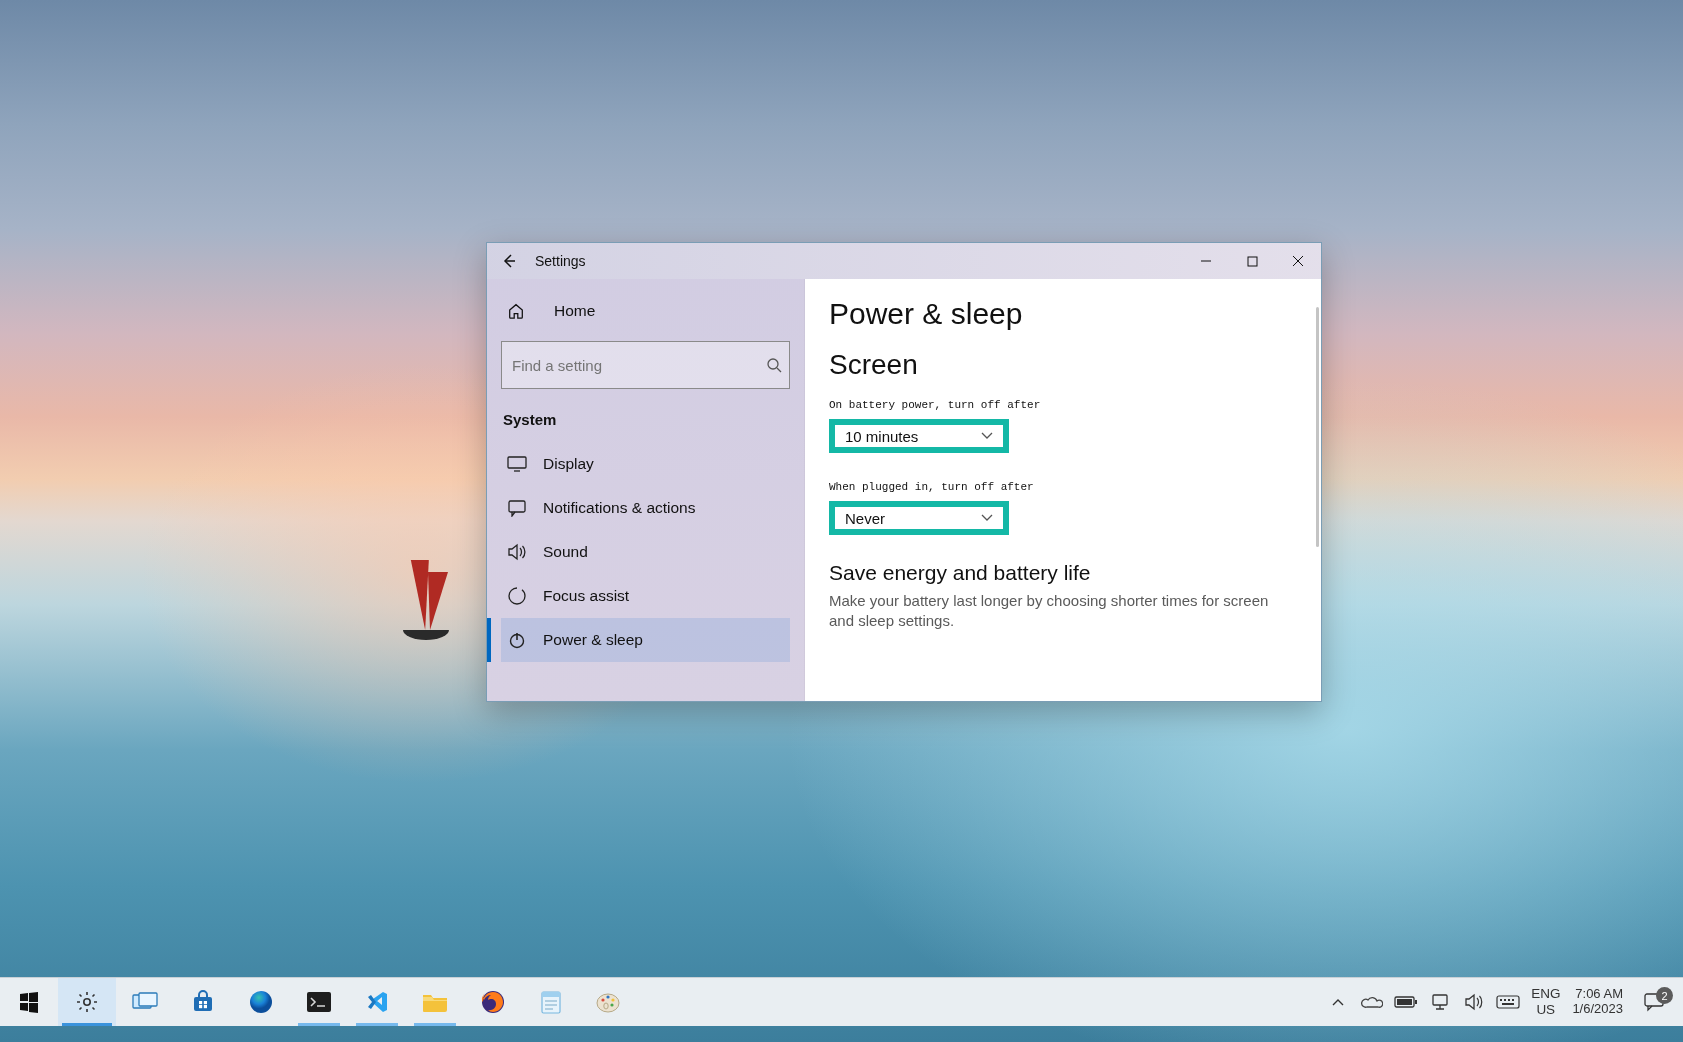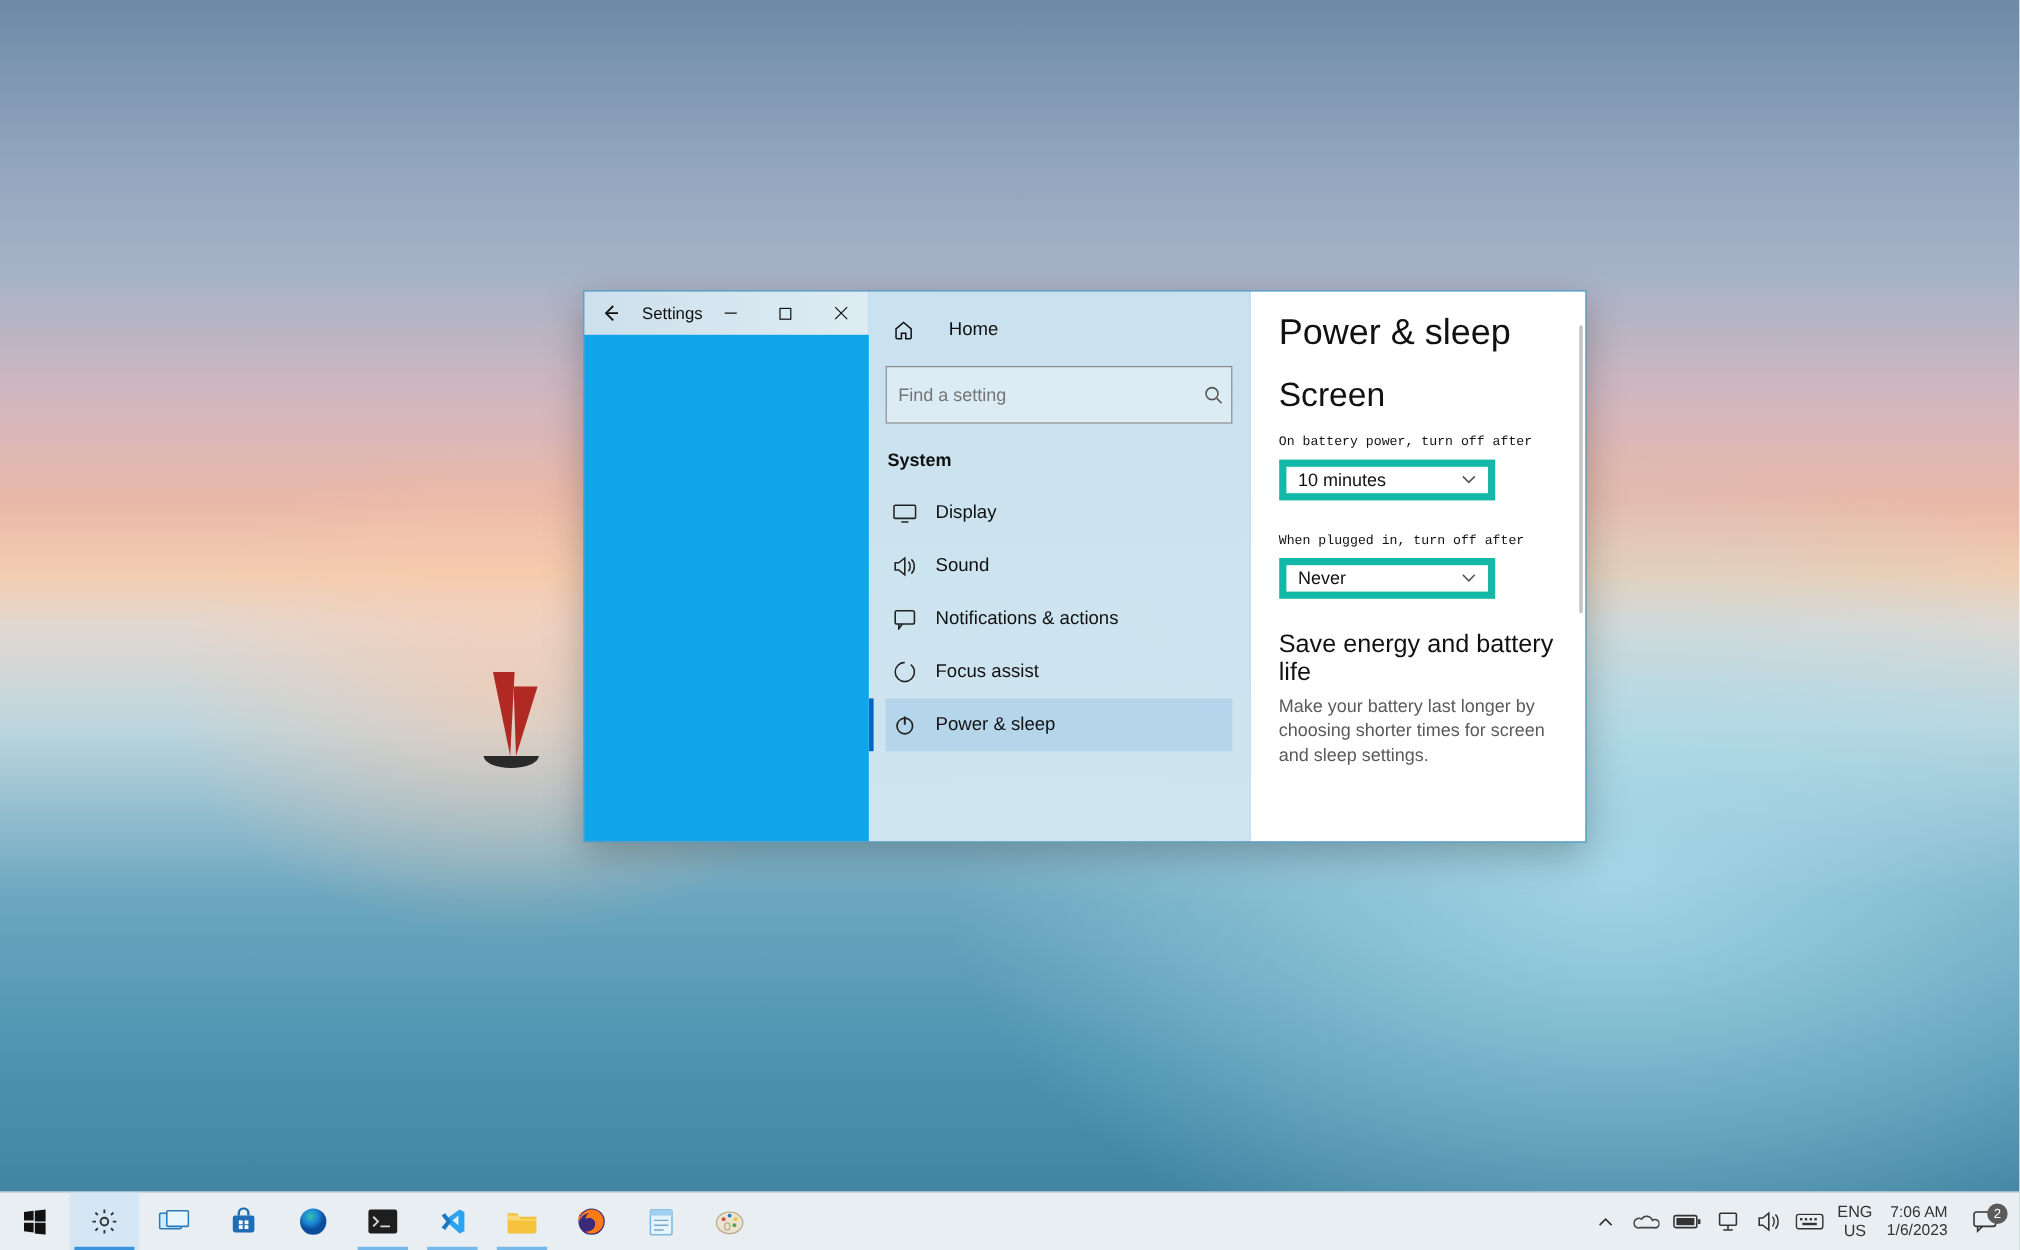--- a/index.html
+++ b/index.html
@@ -32,23 +32,23 @@
   .sailboat .sail1 { position:absolute; left:14px; top:0; width:0; height:0;
     border-right:18px solid #b02a23; border-bottom:70px solid transparent; transform: skewX(-3deg);}
   .sailboat .sail2 { position:absolute; left:34px; top:12px; width:0; height:0;
     border-left:20px solid #b02a23; border-bottom:58px solid transparent; transform: skewX(2deg);}
   .sailboat .hull { position:absolute; left:8px; top:70px; width:46px; height:10px;
     background:#2a2a2a; border-radius: 0 0 50% 50% / 0 0 100% 100%; }
 
   
   .settings-window {
     position: absolute; left: 486px; top: 242px; width: 836px; height: 460px;
-    background: #0ea5e9; border: 1px solid #7a9db5;
+    background: #4c1d95; border: 1px solid #7a9db5;
     box-shadow: 0 10px 30px rgba(0,0,0,0.25);
-    display: flex; flex-direction: row; justify-content: center;
+    display: flex; flex-direction: column; justify-content: center;
   }
   .titlebar {
     height: 36px; display: flex; align-items: center;
     background: linear-gradient(90deg, rgba(226,230,236,0.9), rgba(244,244,244,0.9));
   }
   .tb-back {
     width: 44px; height: 36px; display:flex; align-items:center; justify-content:center;
     color:#111;
   }
   .tb-title { font-size: 14px; color:#111; padding-left: 4px; }
@@ -101,21 +101,21 @@
   .combo {
     margin-top:8px; width:180px; height:34px; border:6px solid #14b8a6;
     display:flex; align-items:center; justify-content:space-between;
     padding:0 10px; font-size:15px; color:#111; background:#fff;
   }
   .help-h { font-size:21px; font-weight:400; margin-top:26px; color:#111;}
   .help-txt { font-size:15px; color:#5a5a5a; margin-top:6px; max-width:440px; line-height:1.35;}
 
   
   .taskbar {
-    position:absolute; left:0; right:0; bottom:0; height:49px;
+    position:absolute; left:0; right:0; bottom:16px; height:49px;
     background:#e9eef2; border-top:1px solid #c8d0d6;
     display:flex; align-items:stretch;
     font-size:14px; color:#222;
   }
   .tb-left { display:flex; align-items:stretch; }
   .task-btn {
     width:58px; display:flex; align-items:center; justify-content:center;
     position:relative;
   }
   .task-btn.active::after{
@@ -207,35 +207,35 @@
               <rect x="1" y="1" width="18" height="11" rx="1" fill="none" stroke="#222" stroke-width="1.3"></rect>
               <path d="M7 15h6" stroke="#222" stroke-width="1.3"></path>
             </svg>
         </span>
         <span>Display</span>
       </div>
 
       <div class="nav-item">
         <span class="ico">
           <svg width="20" height="18" viewBox="0 0 20 18">
-              <path d="M2 6h3l5-4v14l-5-4H2z" fill="none" stroke="#222" stroke-width="1.3"></path>
-              <path d="M13 5c2 2 2 6 0 8M15.5 3c3.2 3.2 3.2 8.8 0 12" fill="none" stroke="#222" stroke-width="1.3"></path>
-            </svg>
-        </span>
-        <span>Sound</span>
+              <rect x="2" y="2" width="16" height="11" rx="1.5" fill="none" stroke="#222" stroke-width="1.3"></rect>
+              <path d="M8 13l-3 4v-4" fill="none" stroke="#222" stroke-width="1.3"></path>
+            </svg>
+        </span>
+        <span>Notifications &amp; actions</span>
       </div>
 
       <div class="nav-item">
         <span class="ico">
           <svg width="20" height="18" viewBox="0 0 20 18">
-              <rect x="2" y="2" width="16" height="11" rx="1.5" fill="none" stroke="#222" stroke-width="1.3"></rect>
-              <path d="M8 13l-3 4v-4" fill="none" stroke="#222" stroke-width="1.3"></path>
-            </svg>
-        </span>
-        <span>Notifications &amp; actions</span>
+              <path d="M2 6h3l5-4v14l-5-4H2z" fill="none" stroke="#222" stroke-width="1.3"></path>
+              <path d="M13 5c2 2 2 6 0 8M15.5 3c3.2 3.2 3.2 8.8 0 12" fill="none" stroke="#222" stroke-width="1.3"></path>
+            </svg>
+        </span>
+        <span>Sound</span>
       </div>
 
       <div class="nav-item">
         <span class="ico">
           <svg width="18" height="18" viewBox="0 0 18 18">
               <path d="M9 1a8 8 0 1 0 8 8 8 8 0 0 0-3-6.2" fill="none" stroke="#222" stroke-width="1.3"></path>
             </svg>
         </span>
         <span>Focus assist</span>
       </div>

